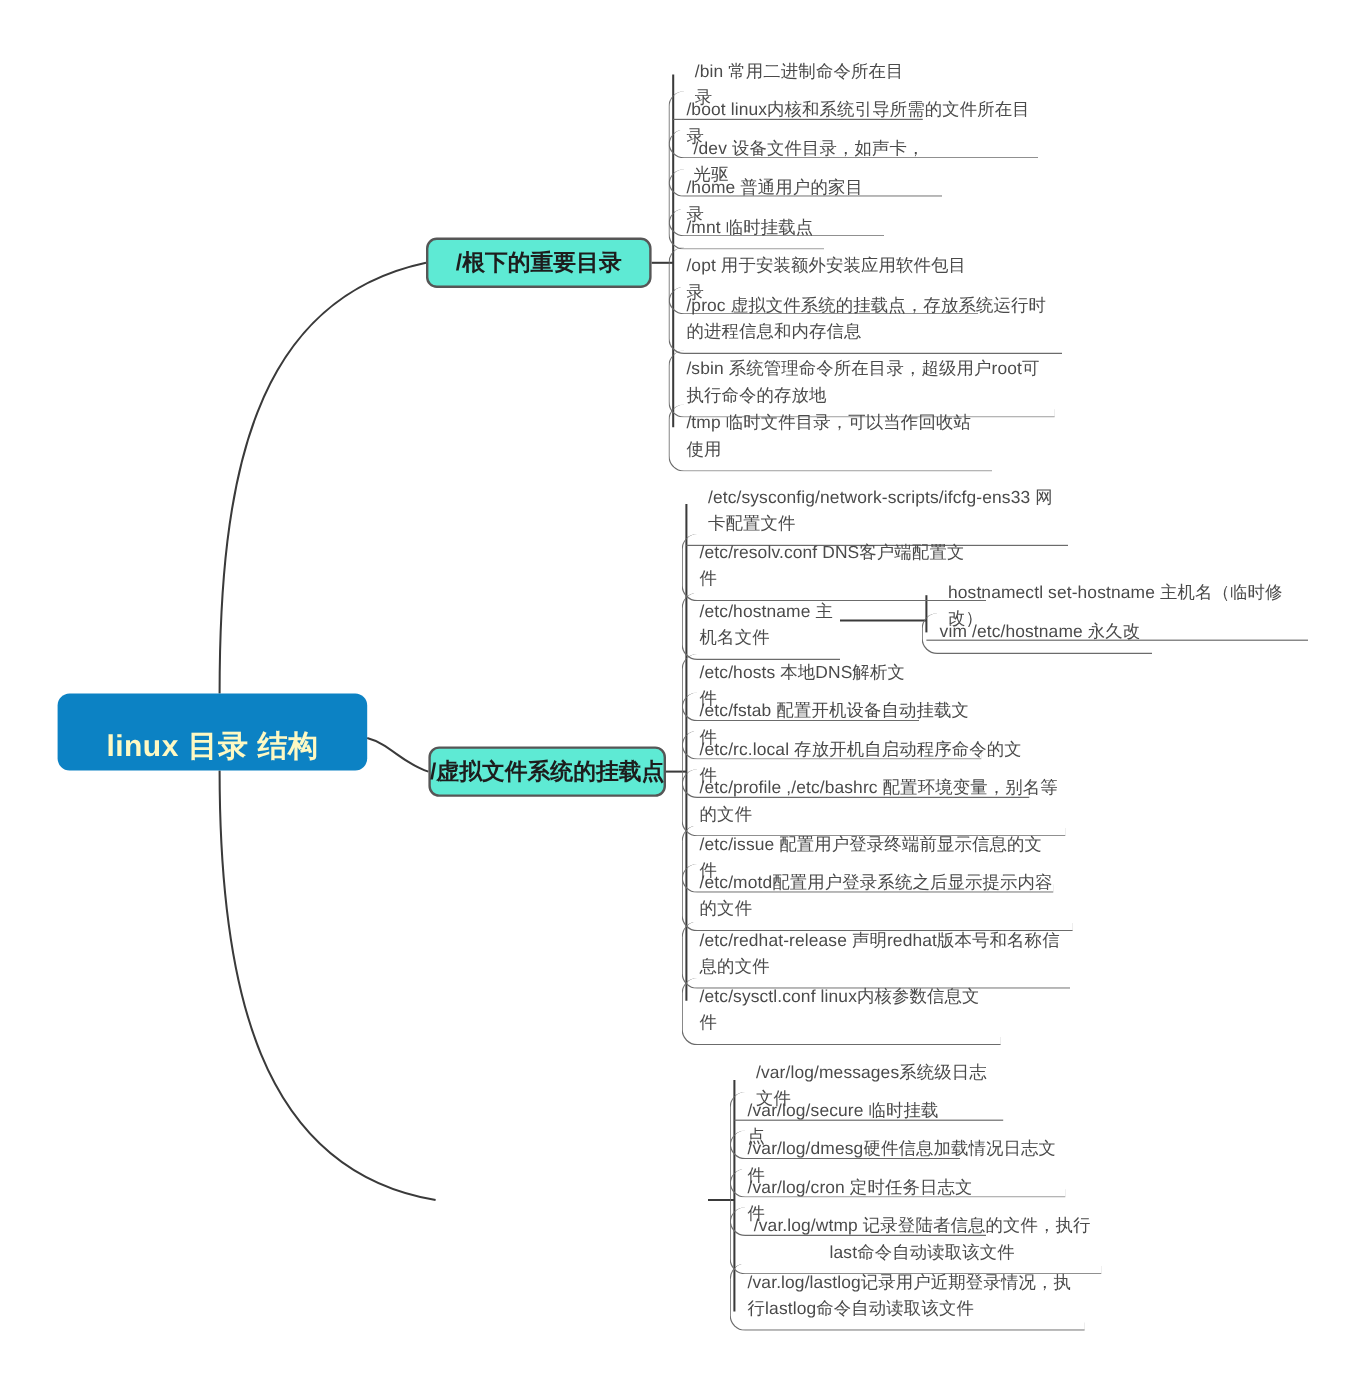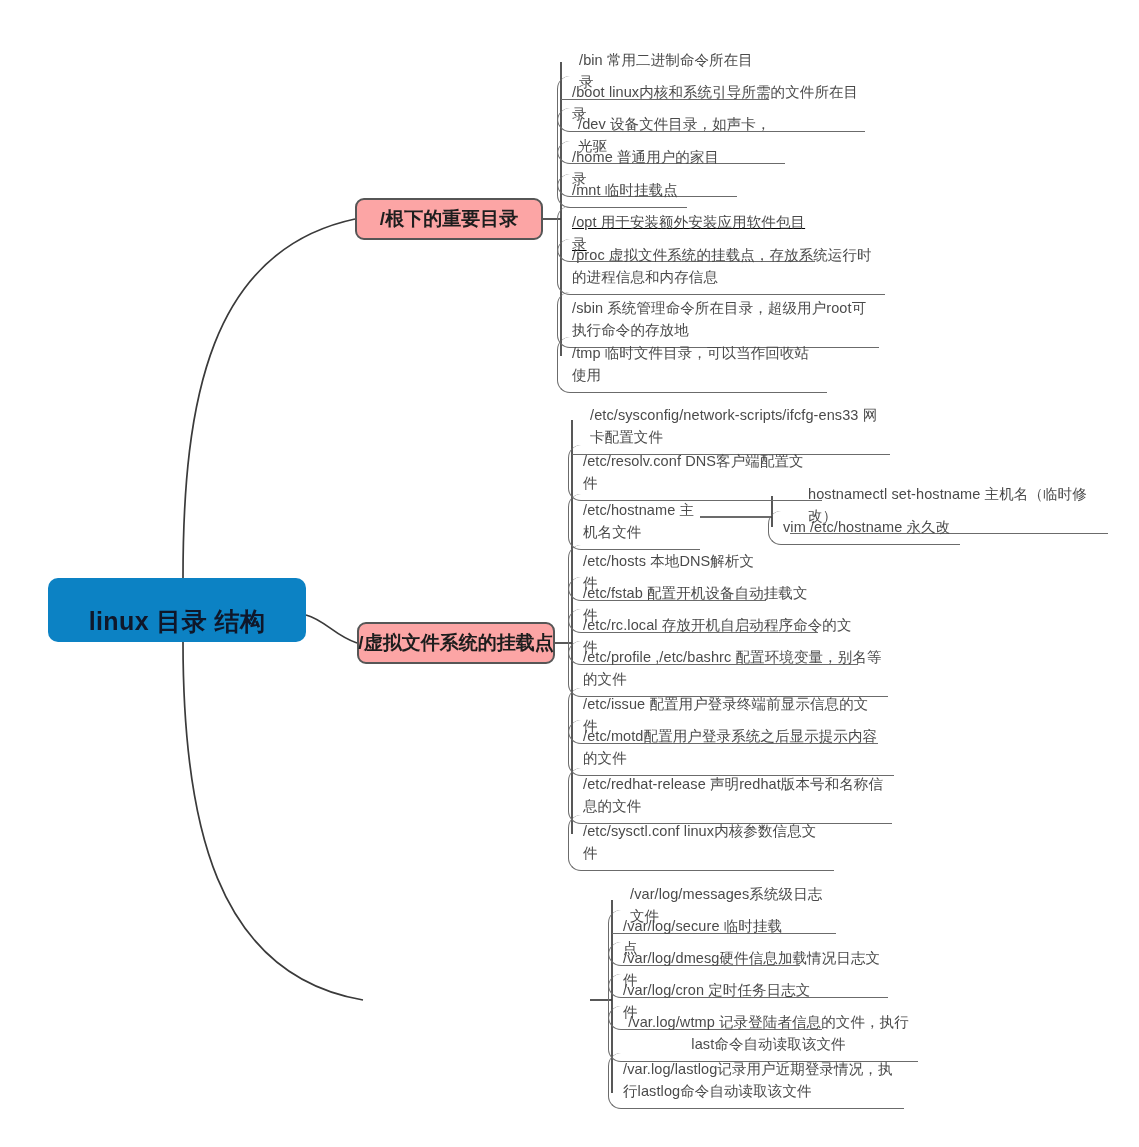--- a/index.html
+++ b/index.html
@@ -35,32 +35,32 @@
     height: 64px;
     background: #0c82c4;
     border-radius: 10px;
     display: flex;
     align-items: center;
     justify-content: center;
     box-sizing: border-box;
     z-index: 5;
   }
   .root-node .root-label {
-    color: #0f172a;
+    color: #fef9c3;
     font-size: 25px;
     font-weight: bold;
     letter-spacing: 0.4px;
     white-space: nowrap;
     margin-top: 22px;
   }
 
   
   .branch-node {
     position: absolute;
-    background: #fca5a5;
+    background: #5eead4;
     border: 2px solid #565656;
     border-radius: 9px;
     display: flex;
     align-items: center;
     justify-content: center;
     box-sizing: border-box;
     z-index: 5;
   }
   .branch-node .branch-label {
     color: #1d1d1d;
@@ -140,21 +140,21 @@
   </div>
   <div class="leaf" style="left:557px; top:108px; width:228px;padding-left:20px;">
     <span class="leaf-label">/dev 设备文件目录，如声卡，光驱</span>
   </div>
   <div class="leaf" style="left:557px; top:141px; width:180px;">
     <span class="leaf-label">/home 普通用户的家目录</span>
   </div>
   <div class="leaf" style="left:557px; top:174px; width:130px;">
     <span class="leaf-label">/mnt 临时挂载点</span>
   </div>
-  <div class="leaf" style="left:557px; top:206px; width:258px;text-decoration:underline;">
+  <div class="leaf" style="left:557px; top:206px; width:258px;">
     <span class="leaf-label">/opt 用于安装额外安装应用软件包目录</span>
   </div>
   <div class="leaf" style="left:557px; top:239px; width:328px;">
     <span class="leaf-label">/proc 虚拟文件系统的挂载点，存放系统运行时的进程信息和内存信息</span>
   </div>
   <div class="leaf" style="left:557px; top:292px; width:322px;">
     <span class="leaf-label">/sbin 系统管理命令所在目录，超级用户root可执行命令的存放地</span>
   </div>
   <div class="leaf" style="left:557px; top:337px; width:270px;">
     <span class="leaf-label">/tmp 临时文件目录，可以当作回收站使用</span>
@@ -167,21 +167,21 @@
   <div class="leaf no-hook" style="left:572px; top:399px; width:318px;">
     <span class="leaf-label">/etc/sysconfig/network-scripts/ifcfg-ens33 网卡配置文件</span>
   </div>
   <div class="leaf" style="left:568px; top:445px; width:254px;">
     <span class="leaf-label">/etc/resolv.conf DNS客户端配置文件</span>
   </div>
   <div class="leaf" style="left:568px; top:494px; width:132px;">
     <span class="leaf-label">/etc/hostname 主机名文件</span>
   </div>
 
-  <div class="leaf no-hook" style="left:772px; top:478px; width:318px;margin-left:18px;">
+  <div class="leaf no-hook" style="left:772px; top:478px; width:318px;">
     <span class="leaf-label">hostnamectl  set-hostname 主机名（临时修改）</span>
   </div>
   <div class="leaf" style="left:768px; top:511px; width:192px;">
     <span class="leaf-label">vim /etc/hostname 永久改</span>
   </div>
 
   <div class="leaf" style="left:568px; top:545px; width:198px;">
     <span class="leaf-label">/etc/hosts 本地DNS解析文件</span>
   </div>
   <div class="leaf" style="left:568px; top:577px; width:250px;">

